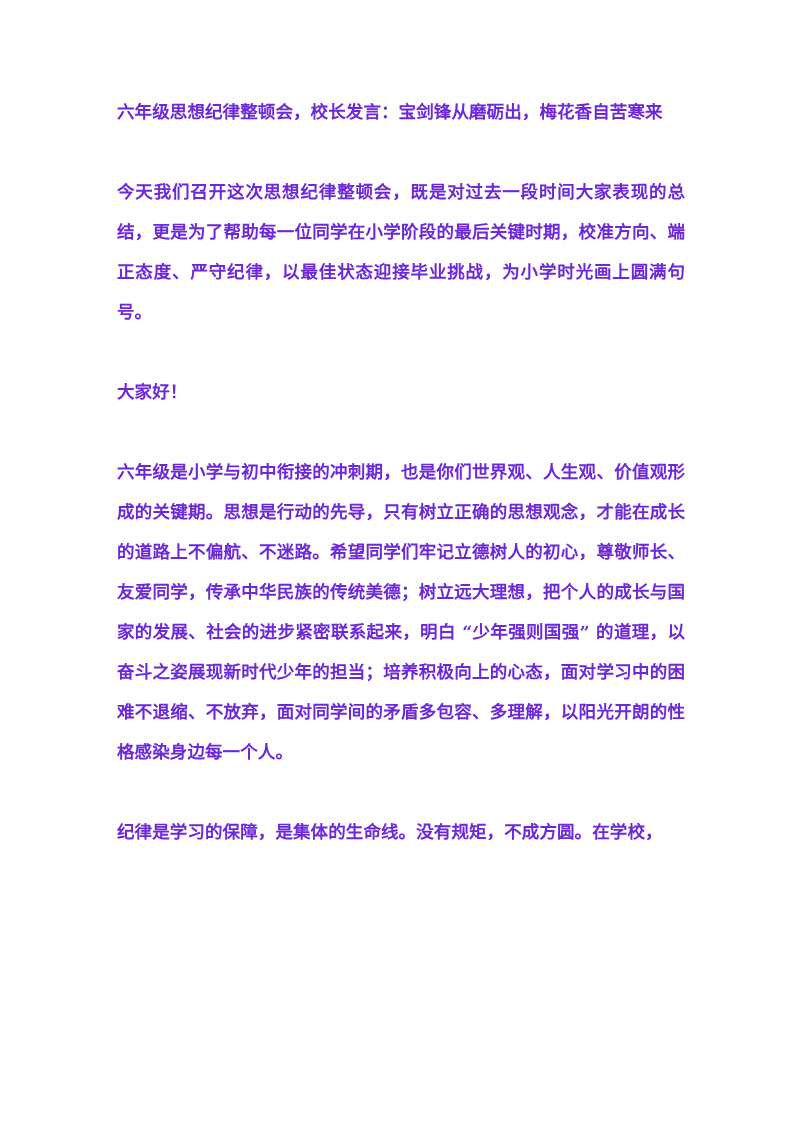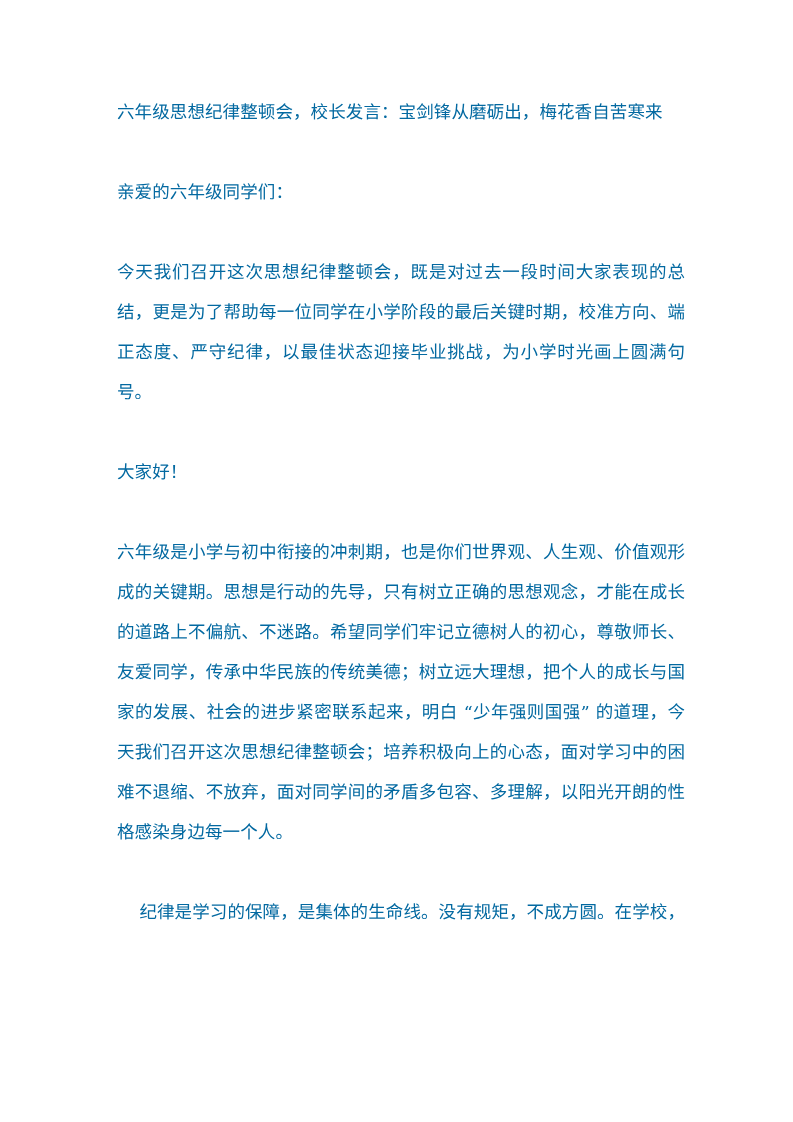--- a/index.html
+++ b/index.html
@@ -22,47 +22,45 @@
   .doc-body {
     position: absolute;
     left: 117px;
     top: 92px;
     width: 568px;
   }
   .para {
     margin: 0 0 40px 0;
     font-size: 17.5px;
     line-height: 40px;
-    color: #0369a1;
+    color: #6d28d9;
     text-align: justify;
     text-justify: inter-ideograph;
     letter-spacing: 0.1px;
     word-break: break-all;
-    font-weight: 400;
+    font-weight: 700;
   }
   .para:last-child {
     margin-bottom: 0;
-    text-align: right;
   }
   .para-short {
     text-align: left;
   }
 </style>
 </head>
 <body>
 
 <div class="page">
   <div class="doc-body">
 
     <p class="para">六年级思想纪律整顿会，校长发言：宝剑锋从磨砺出，梅花香自苦寒来</p>
 
-    <p class="para para-short">亲爱的六年级同学们：</p>
 
     <p class="para">今天我们召开这次思想纪律整顿会，既是对过去一段时间大家表现的总结，更是为了帮助每一位同学在小学阶段的最后关键时期，校准方向、端正态度、严守纪律，以最佳状态迎接毕业挑战，为小学时光画上圆满句号。</p>
 
     <p class="para para-short">大家好！</p>
 
-    <p class="para">六年级是小学与初中衔接的冲刺期，也是你们世界观、人生观、价值观形成的关键期。思想是行动的先导，只有树立正确的思想观念，才能在成长的道路上不偏航、不迷路。希望同学们牢记立德树人的初心，尊敬师长、友爱同学，传承中华民族的传统美德；树立远大理想，把个人的成长与国家的发展、社会的进步紧密联系起来，明白 “少年强则国强” 的道理，今天我们召开这次思想纪律整顿会；培养积极向上的心态，面对学习中的困难不退缩、不放弃，面对同学间的矛盾多包容、多理解，以阳光开朗的性格感染身边每一个人。</p>
+    <p class="para">六年级是小学与初中衔接的冲刺期，也是你们世界观、人生观、价值观形成的关键期。思想是行动的先导，只有树立正确的思想观念，才能在成长的道路上不偏航、不迷路。希望同学们牢记立德树人的初心，尊敬师长、友爱同学，传承中华民族的传统美德；树立远大理想，把个人的成长与国家的发展、社会的进步紧密联系起来，明白 “少年强则国强” 的道理，以奋斗之姿展现新时代少年的担当；培养积极向上的心态，面对学习中的困难不退缩、不放弃，面对同学间的矛盾多包容、多理解，以阳光开朗的性格感染身边每一个人。</p>
 
     <p class="para para-short">纪律是学习的保障，是集体的生命线。没有规矩，不成方圆。在学校，</p>
 
   </div>
 </div>
 
 </body></html>

